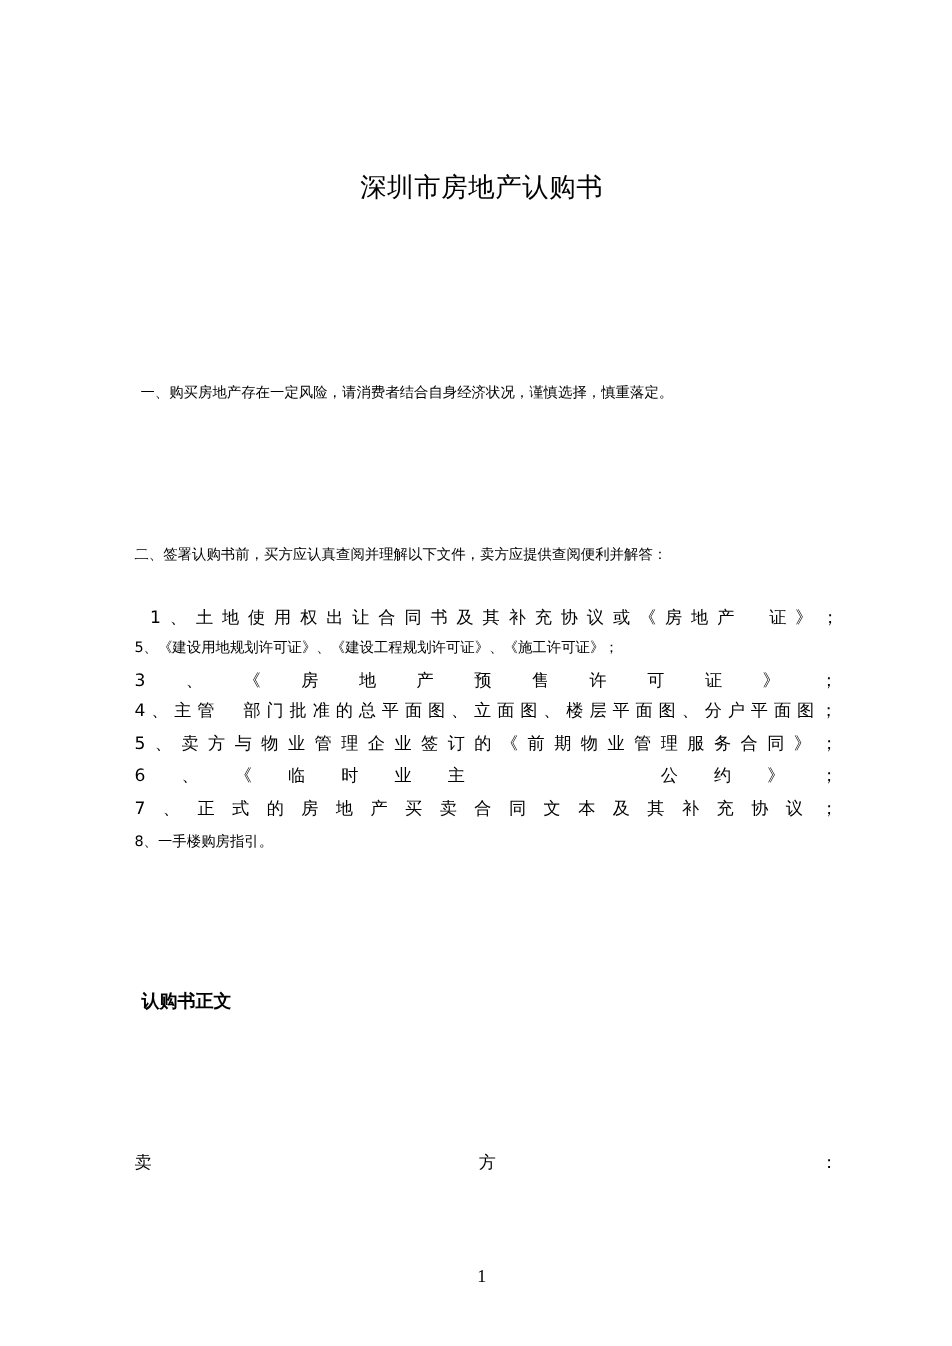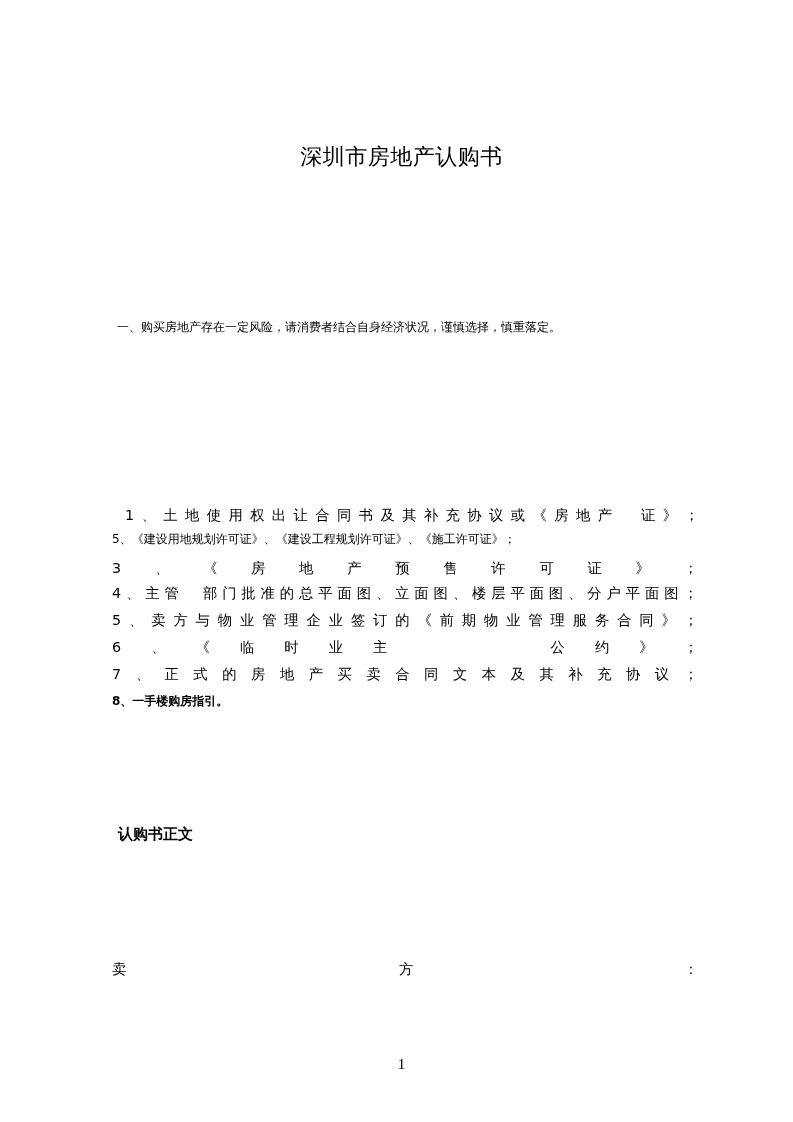--- a/index.html
+++ b/index.html
@@ -54,21 +54,21 @@
     .justify-line span { display: inline-block; }
     .p1 { top: 316px; left: 112px; width: 582px; }
     .p2 { top: 451px; }
     .l1 { top: 504px; left: 120px; width: 574px; }
     .l2 { top: 528px; }
     .l3 { top: 557px; }
     .l4 { top: 582px; }
     .l5 { top: 609px; }
     .l6 { top: 636px; }
     .l7 { top: 663px; }
-    .l8 { top: 690px; font-weight: bold; }
+    .l8 { top: 690px; }
     .heading {
       position: absolute;
       top: 823px;
       left: 113px;
       font-size: 15px;
       font-weight: bold;
       line-height: 22px;
     }
     .seller-line {
       position: absolute;
@@ -94,20 +94,21 @@
   </style>
 </head>
 <body>
 
 <div class="page">
 
   <div class="title">深圳市房地产认购书</div>
 
   <div class="para p1">一、购买房地产存在一定风险，请消费者结合自身经济状况，谨慎选择，慎重落定。</div>
 
+  <div class="para p2">二、签署认购书前，买方应认真查阅并理解以下文件，卖方应提供查阅便利并解答：</div>
 
   <div class="justify-line l1">
       <span>1</span>
       <span>、</span>
       <span>土</span>
       <span>地</span>
       <span>使</span>
       <span>用</span>
       <span>权</span>
       <span>出</span>

